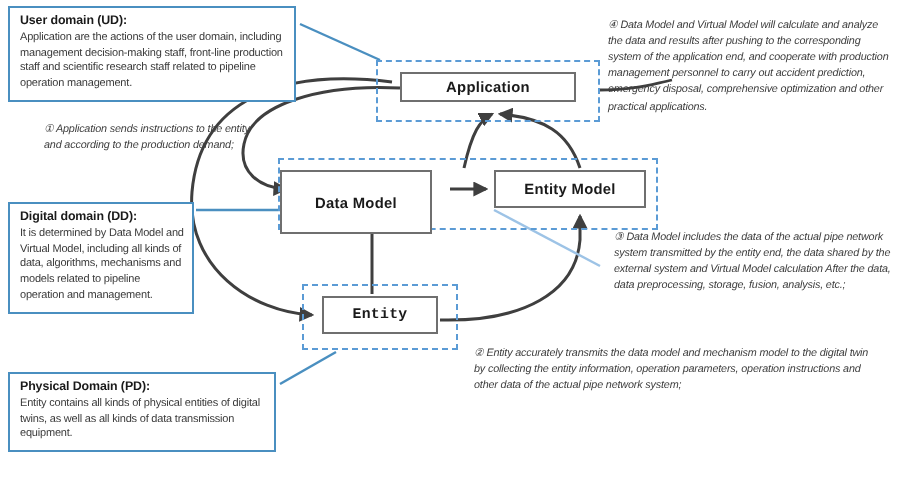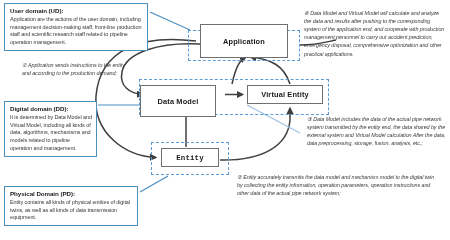--- a/index.html
+++ b/index.html
@@ -84,21 +84,21 @@
     border: 1.1px solid #6f6f6f;
     background: #ffffff;
     display: flex;
     align-items: center;
     justify-content: center;
     font-size: 7.4px;
     font-weight: bold;
     color: #1a1a1a;
     letter-spacing: 0.15px;
   }
-  #node-application  { left: 200px; top: 24px;  width: 88px; height: 34px; }
+  #node-application  { left: 200px; top: 36px;  width: 88px; height: 15px; }
   #node-data-model   { left: 140px; top: 85px;  width: 76px; height: 32px; }
   #node-virtual-model{ left: 247px; top: 85px;  width: 76px; height: 19px; }
   #node-entity       { left: 161px; top: 148px; width: 58px; height: 19px; font-family: Liberation Mono, monospace; }
 </style>
 </head>
 <body>
 
 <div id="canvas">
 
   <svg id="wires" viewBox="0 0 450 228" xmlns="http://www.w3.org/2000/svg">
@@ -132,21 +132,21 @@
 
     <line x1="247" y1="105" x2="300" y2="133" stroke="#9dc3e6" stroke-width="1.2"></line>
   </svg>
 
   <div class="group" id="group-app"></div>
   <div class="group" id="group-dd"></div>
   <div class="group" id="group-entity"></div>
 
   <div class="node" id="node-application">Application</div>
   <div class="node" id="node-data-model">Data Model</div>
-  <div class="node" id="node-virtual-model">Virtual Entity</div>
+  <div class="node" id="node-virtual-model">Entity Model</div>
   <div class="node" id="node-entity">Entity</div>
 
   <div class="domain-card" id="card-ud">
     <div class="domain-title">User domain (UD):</div>
     <div class="domain-body">Application are the actions of the user domain, including management decision-making staff, front-line production staff and scientific research staff related to pipeline operation management.</div>
   </div>
 
   <div class="domain-card" id="card-dd">
     <div class="domain-title">Digital domain (DD):</div>
     <div class="domain-body">It is determined by Data Model and Virtual Model, including all kinds of data, algorithms, mechanisms and models related to pipeline operation and management.</div>

